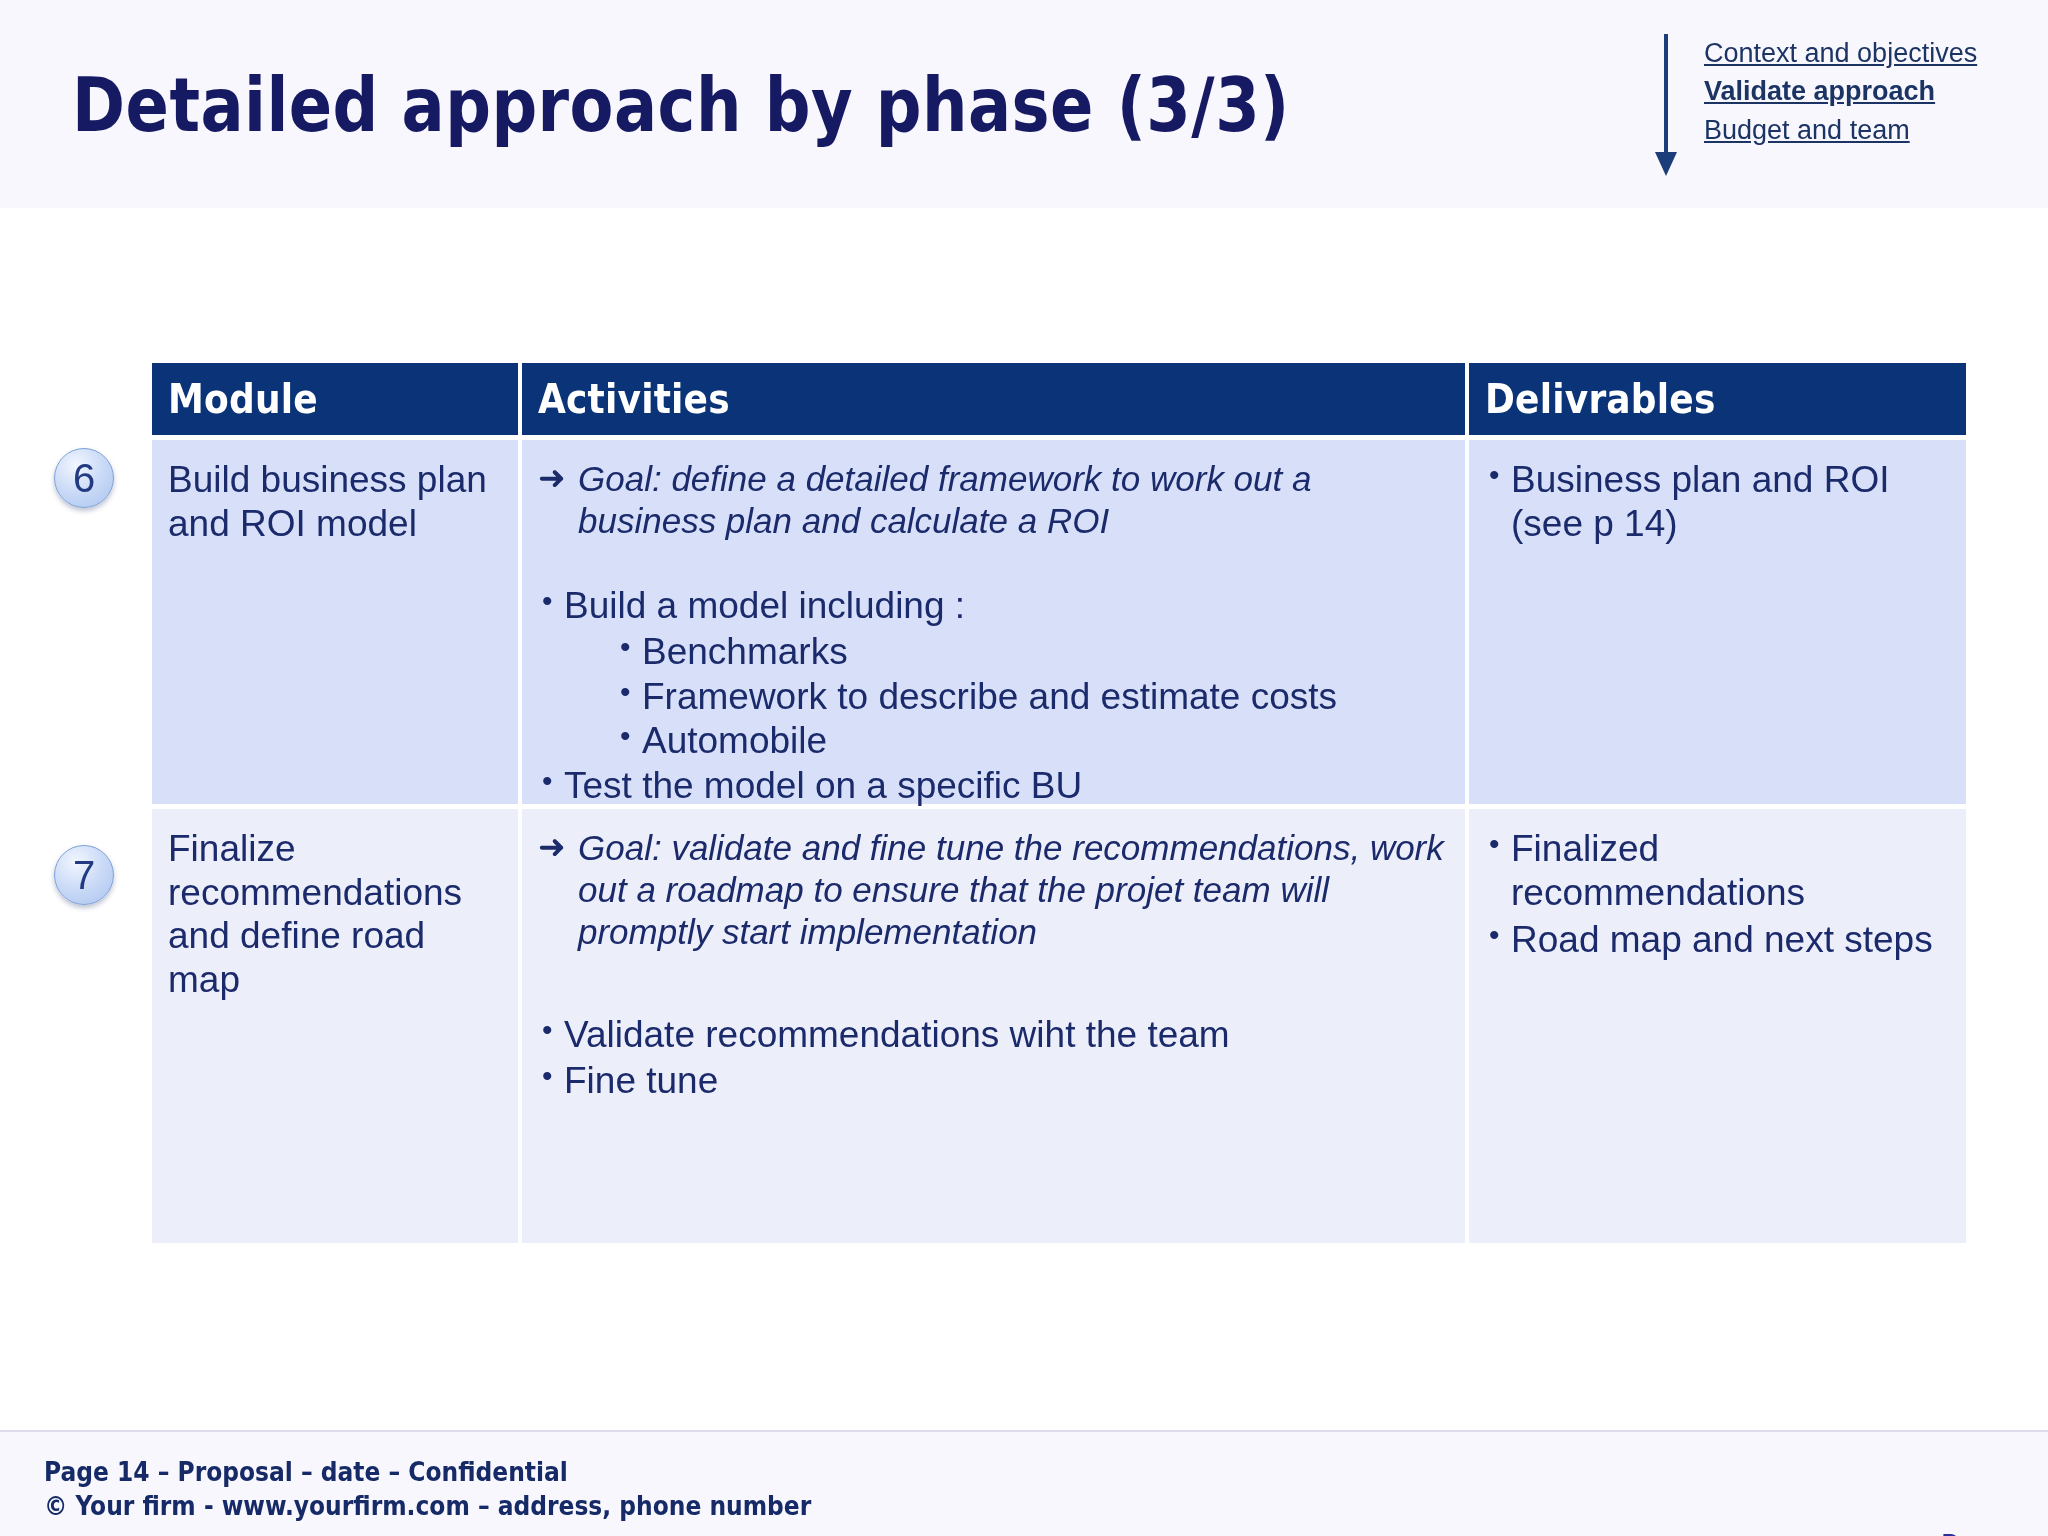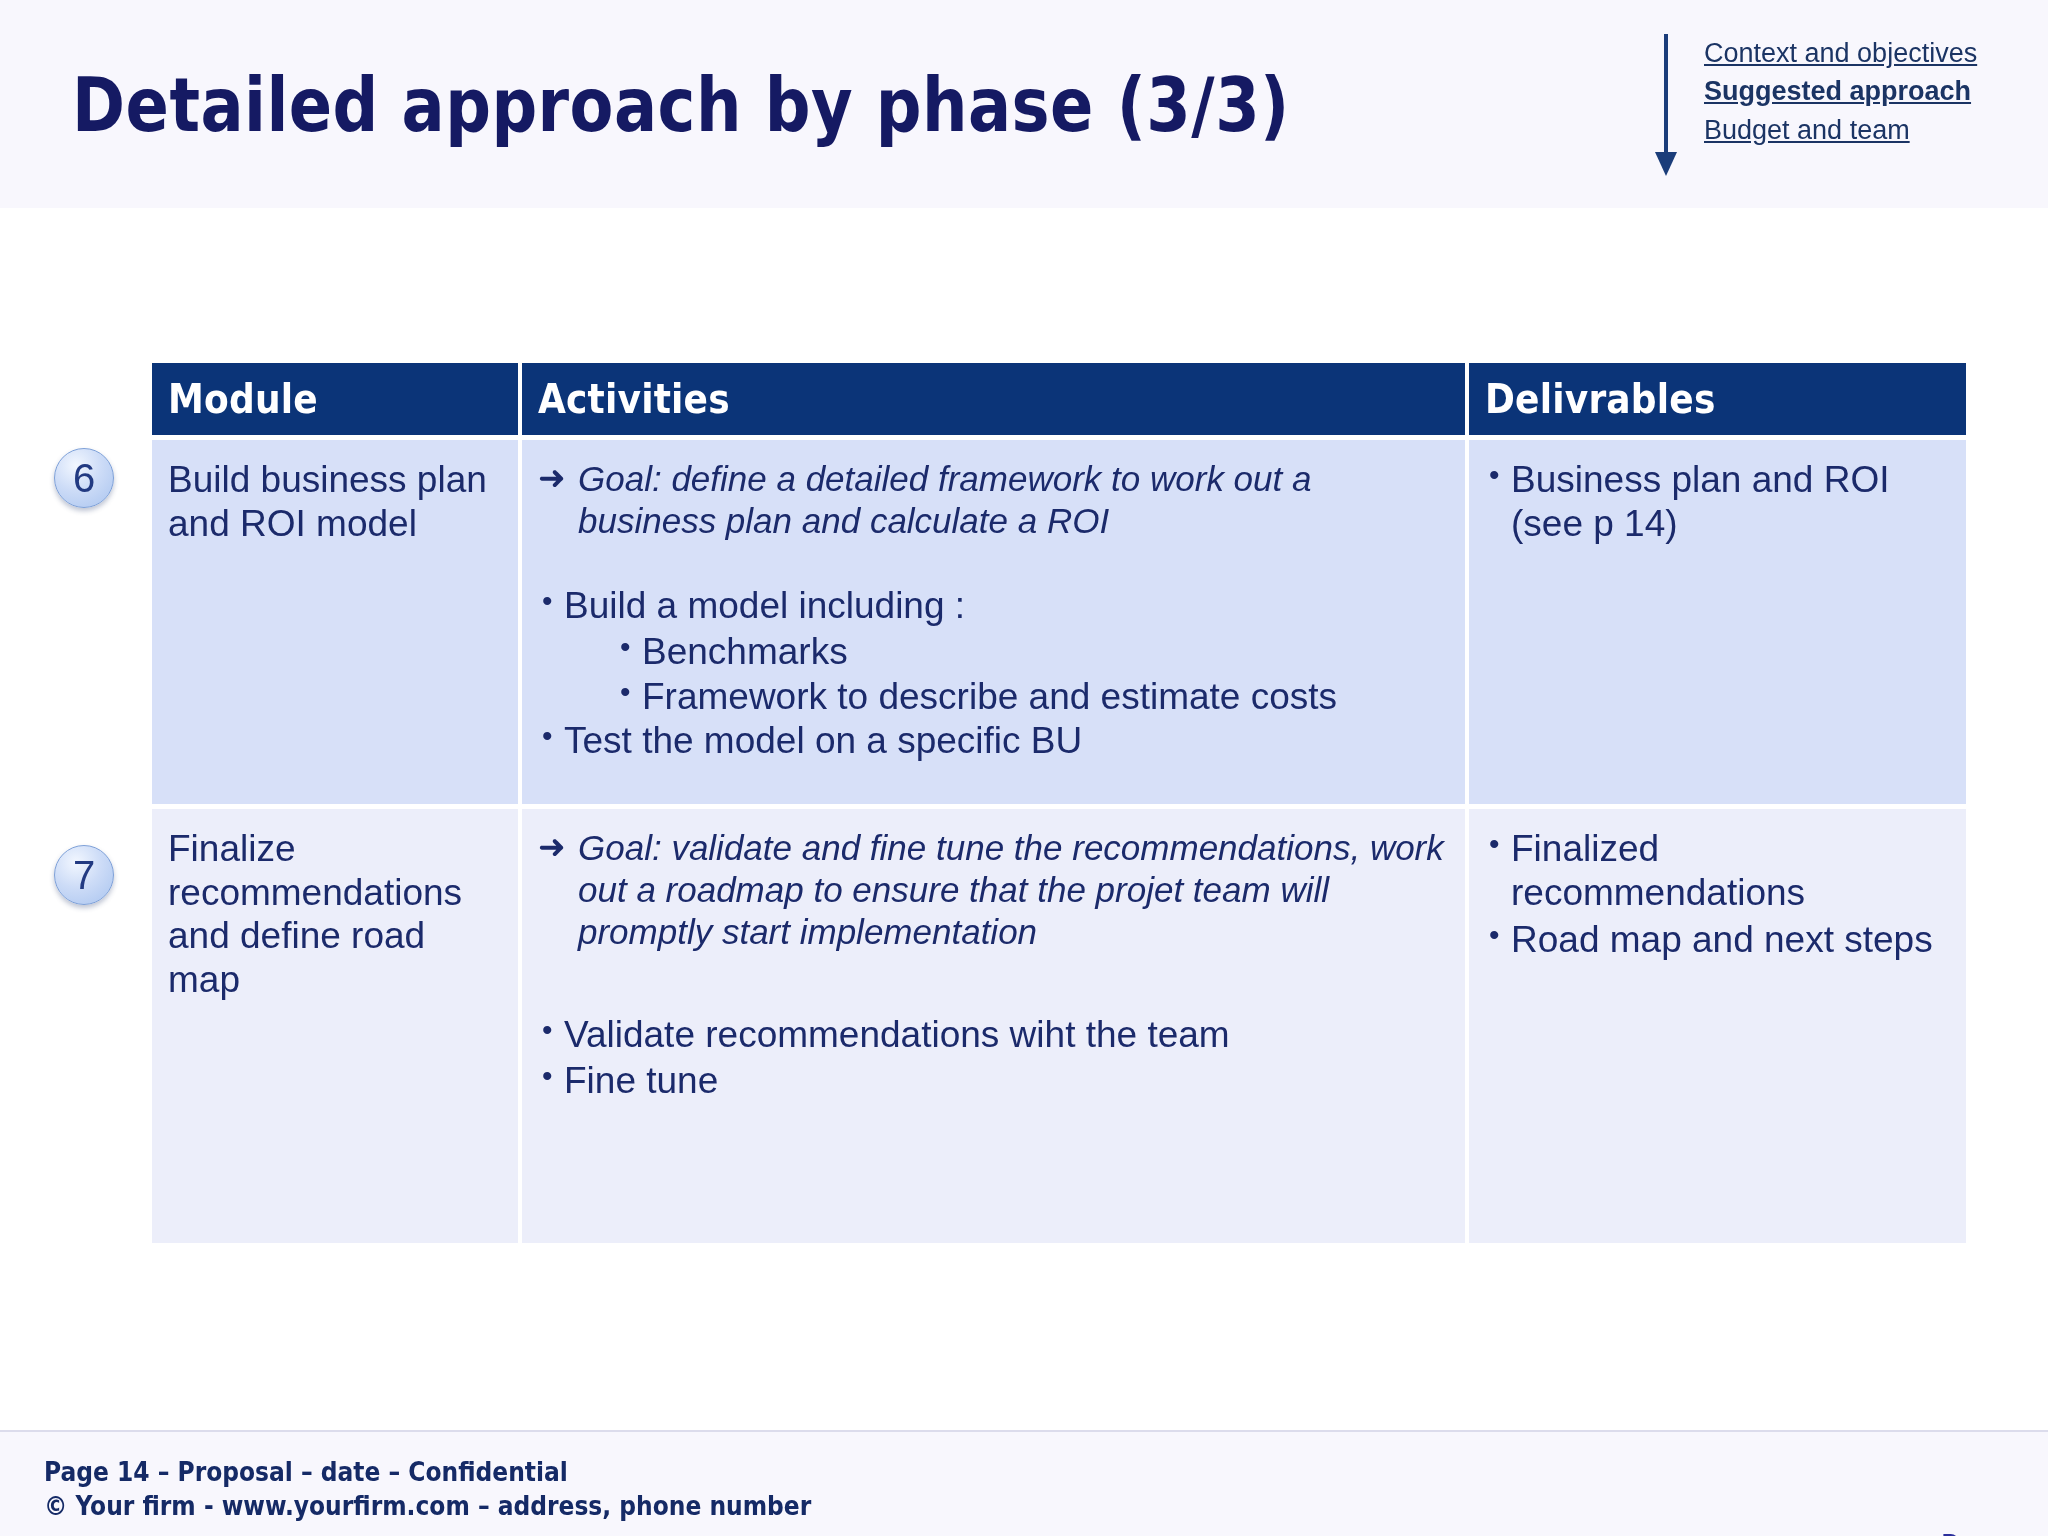--- a/index.html
+++ b/index.html
@@ -248,21 +248,21 @@
 
 <div class="slide-title">Detailed approach by phase (3/3)</div>
 
 <div class="agenda">
   <div class="agenda-arrow">
     <div class="shaft"></div>
     <div class="head"></div>
   </div>
   <div class="agenda-list">
     <div class="agenda-item">Context and objectives</div>
-    <div class="agenda-item current">Suggested approach</div>
+    <div class="agenda-item current">Validate approach</div>
     <div class="agenda-item">Budget and team</div>
   </div>
 </div>
 
 <div class="badge badge-6">6</div>
 <div class="badge badge-7">7</div>
 
 <div class="table">
 
   <div class="thead">
@@ -281,20 +281,21 @@
         <span class="gicon">➜</span>
         <span class="gtext">Goal: define a detailed framework to work out a business plan and calculate a ROI</span>
       </div>
       <div class="spacer-lg"></div>
       <ul class="b">
         <li>Build a model including :</li>
       </ul>
       <ul class="sub">
         <li>Benchmarks</li>
         <li>Framework to describe and estimate costs</li>
+        <li>Automobile</li>
       </ul>
       <ul class="b">
         <li>Test the model on a specific BU</li>
       </ul>
     </div>
 
     <div class="td col-deliv">
       <ul class="b">
         <li>Business plan and ROI (see p 14)</li>
       </ul>

